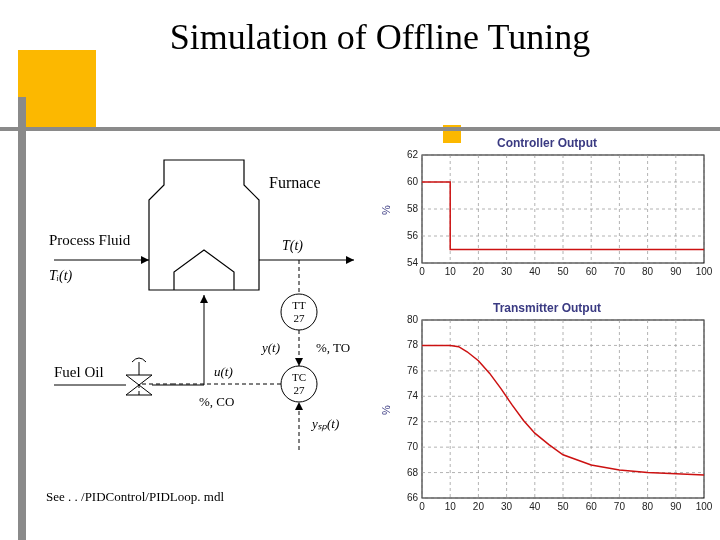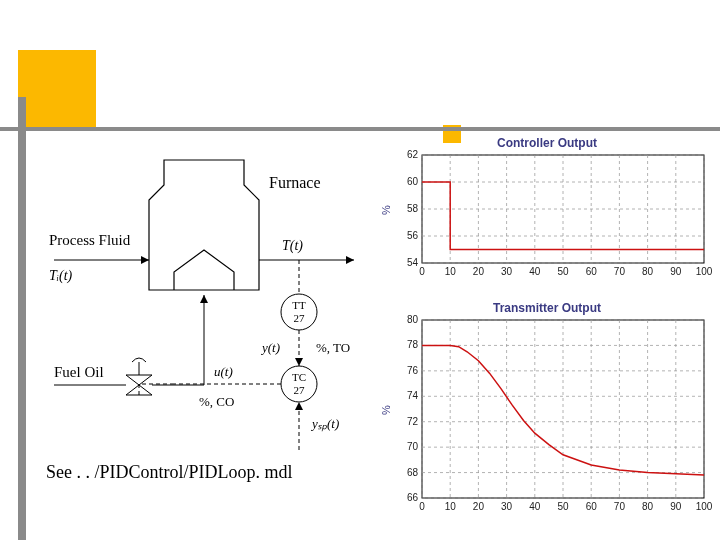--- a/index.html
+++ b/index.html
@@ -2,39 +2,39 @@
 <html><head>
 <meta charset="utf-8">
 <style>
   html,body{margin:0;padding:0;width:720px;height:540px;background:#fff;font-family:"Times New Roman",serif;color:#000;position:relative}
   .deco{position:absolute}
   .deco.box1{left:18px;top:50px;width:78px;height:78px;background:#fcb800}
   .deco.box2{left:443px;top:125px;width:18px;height:18px;background:#fcb800}
   .deco.bar1{left:0;top:127px;width:720px;height:4px;background:#8a8a8a}
   .deco.bar2{left:18px;top:97px;width:8px;height:443px;background:#8a8a8a}
   .title{position:absolute;left:100px;top:16px;width:560px;text-align:center;font-size:36px;line-height:1.2}
-  .footer-note{position:absolute;left:46px;top:462px;font-size:18px}
+  .footer-note{position:absolute;left:46px;top:489px;font-size:13px}
   svg{position:absolute}
   .chart{font-family:Arial,Helvetica,sans-serif;font-size:10px;fill:#222}
   .chart-title{fill:#3a3a82;font-size:12px;font-weight:bold}
   .axis{stroke:#000;stroke-width:1;fill:none}
   .grid{stroke:#999;stroke-width:0.75;stroke-dasharray:3 3;fill:none}
   .curve{stroke:#c11;stroke-width:1.5;fill:none}
   .blk{font-family:"Times New Roman",serif}
 </style>
 </head>
 <body>
 
 <div class="deco box1"></div>
 <div class="deco box2"></div>
 <div class="deco bar1"></div>
 <div class="deco bar2"></div>
 
 <div class="title">
-  <br>
+  <span>Simulation of Offline Tuning</span><br>
 </div>
 
 <svg id="diagram" width="330" height="320" viewBox="0 0 330 320" style="left:44px;top:150px">
 
   <g>
     <path d="M120 10 L120 35 L105 50 L105 140 L215 140 L215 50 L200 35 L200 10 Z" fill="#fff" stroke="#000" stroke-width="1.2"></path>
 
     <path d="M130 140 L130 122 L160 100 L190 122 L190 140" fill="none" stroke="#000" stroke-width="1.2"></path>
   </g>
   <text class="blk" x="225" y="38" font-size="16">Furnace</text>

